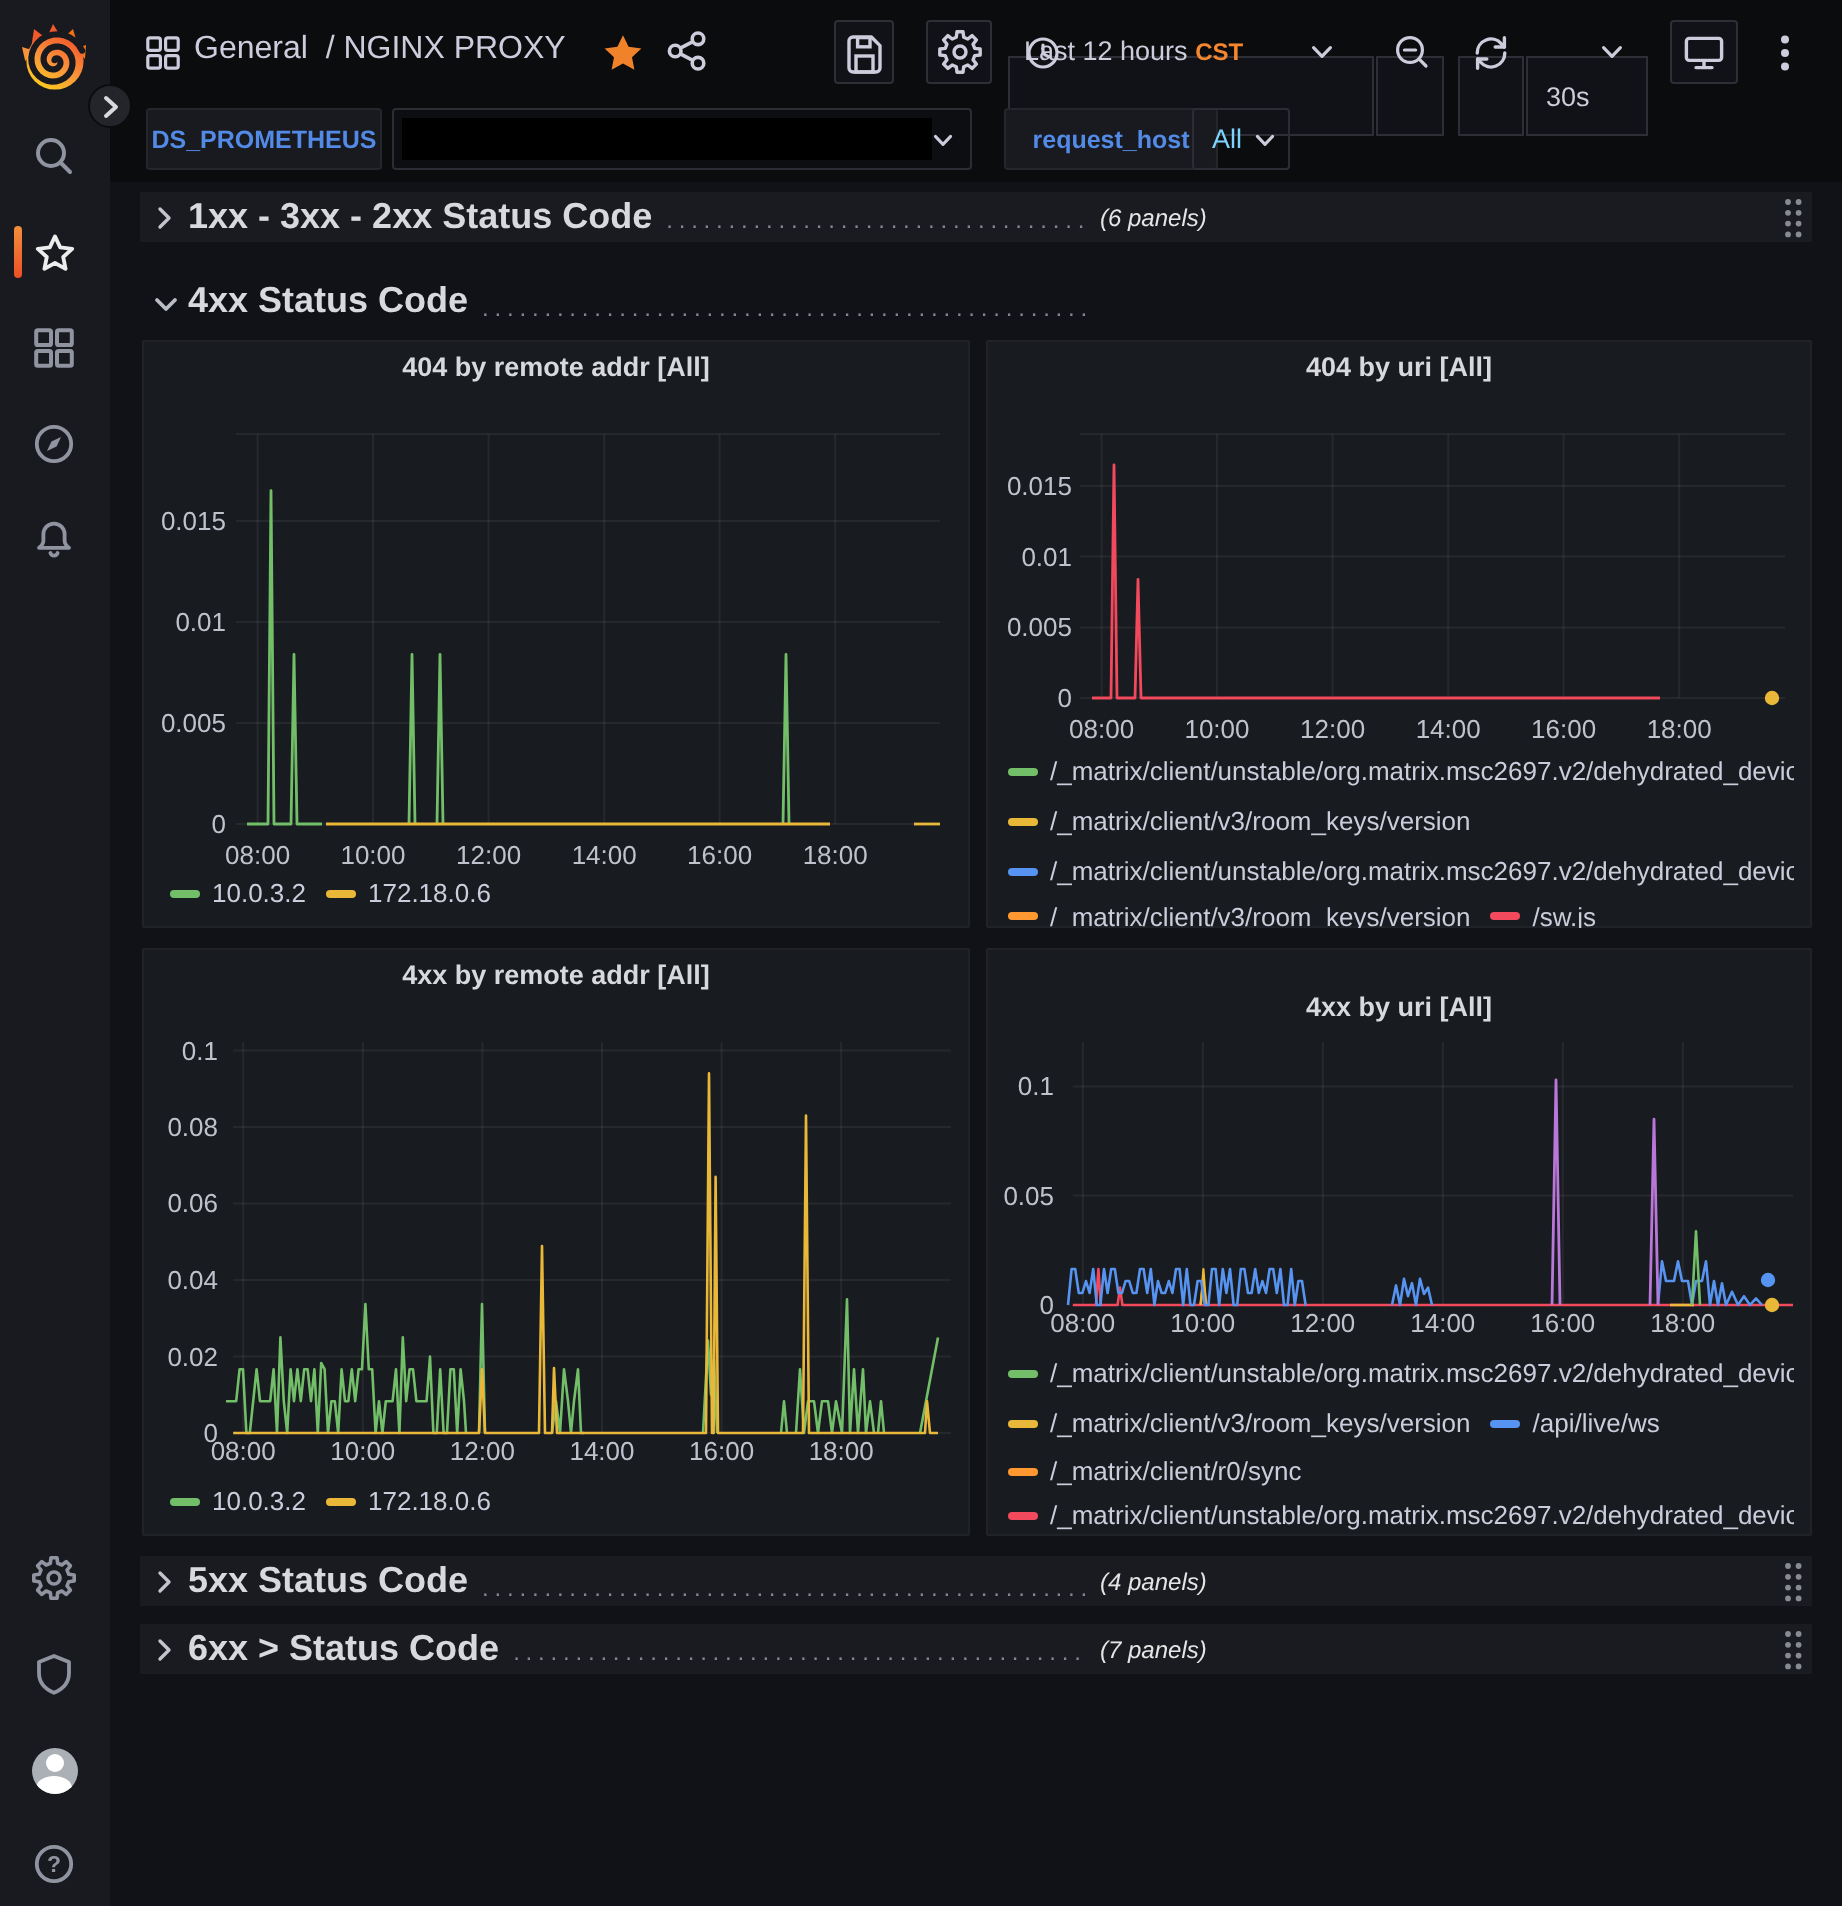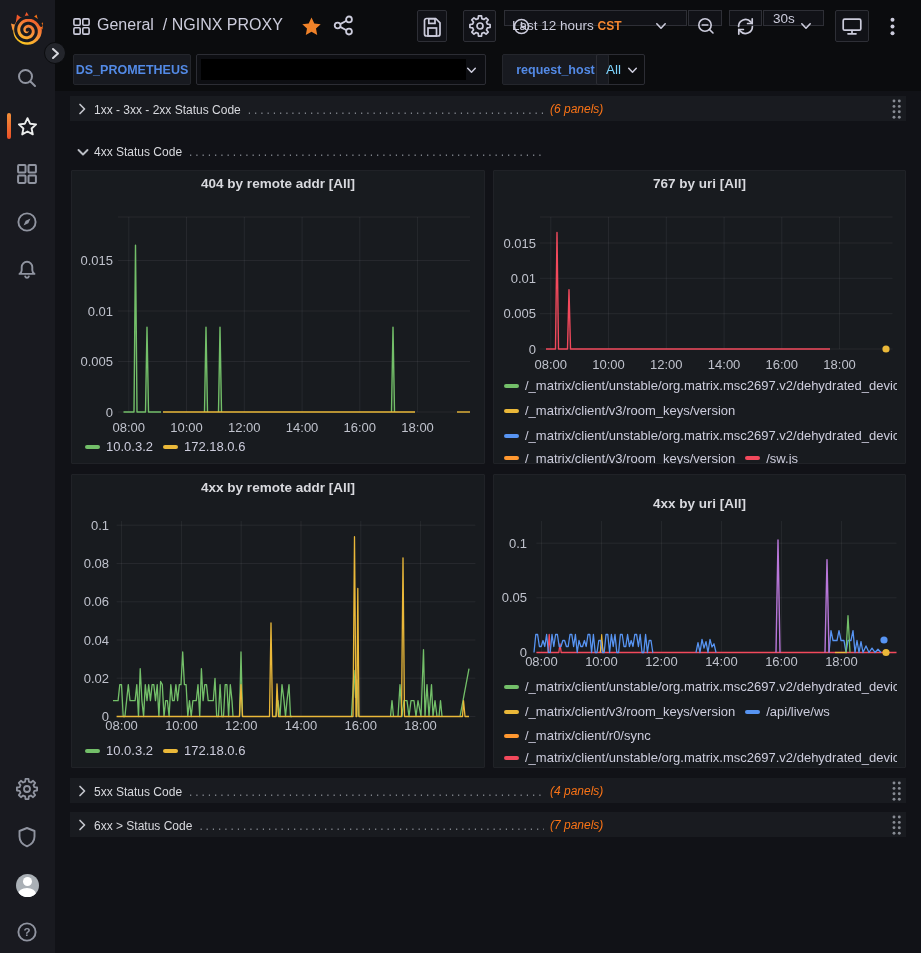--- a/index.html
+++ b/index.html
@@ -1,26 +1,26 @@
 <!DOCTYPE html>
 <html><head><meta charset="utf-8"><title>General / NGINX PROXY</title><style>
 *{margin:0;padding:0;box-sizing:border-box}
 html,body{width:921px;height:953px;overflow:hidden;background:#111217}
 body{font-family:"Liberation Sans",sans-serif;color:#ccccdc}
 .page{position:absolute;top:0;left:0;width:921px;height:953px;background:#111217}
 .abs{position:absolute}
 .sidebar{left:0;top:0;width:55px;height:953px;background:#191a20}
 .navbar{left:55px;top:0;width:866px;height:91px;background:#0b0c0e}
 .tbtn{position:absolute;top:10px;height:32px;background:#111217;border:1px solid #2e2f36;border-radius:2px;display:flex;align-items:center;justify-content:center;color:#ccccdc}
-.seg{position:absolute;top:10px;height:16px;background:#111217;border:1px solid #2e2f36;display:flex;align-items:center;color:#ccccdc;font-size:13.5px}
+.seg{position:absolute;top:28px;height:40px;background:#111217;border:1px solid #2e2f36;display:flex;align-items:center;color:#ccccdc;font-size:13.5px}
 .vlabel{position:absolute;top:54px;height:31px;background:#181a20;border:1px solid #24262c;border-radius:2px;display:flex;align-items:center;justify-content:center;color:#538ae6;font-weight:700;font-size:12.5px}
 .rowhead{position:absolute;left:70px;width:836px;height:25px;display:flex;align-items:center}
-.rtitle{font-size:12px;font-weight:400;color:#d8d9de;white-space:nowrap}
+.rtitle{font-size:18px;font-weight:700;color:#d8d9de;white-space:nowrap}
 .dots{flex:1 1 auto;overflow:hidden;white-space:nowrap;color:#82868e;font-size:12px;letter-spacing:2.9px;margin-left:7px;margin-top:2px}
-.pcount{position:absolute;font-size:12px;font-style:italic;color:#f97316;white-space:nowrap}
+.pcount{position:absolute;font-size:12px;font-style:italic;color:#e5e5e5;white-space:nowrap}
 .panel{position:absolute;background:#181b1f;border:1px solid #202227;border-radius:1px}
 .ptitle{position:absolute;left:0;right:0;top:7px;text-align:center;font-size:13.5px;font-weight:700;color:#d8d9de}
 .leg{position:absolute;display:flex;align-items:center;font-size:12.5px;color:#ccccdc;white-space:nowrap;overflow:hidden}
 .sw{display:inline-block;width:15px;height:4px;border-radius:2px;margin-right:6px;flex:0 0 auto}
 .legtx{margin-right:10px}
 </style></head><body>
 <div class="page">
     <div class="abs sidebar"></div>
     <svg class="abs" style="left:9px;top:11px;" width="37" height="37" viewBox="0 0 37 37" fill="none">
 <defs>
@@ -263,21 +263,21 @@
       <path d="M92.0,242.0 L344.0,242.0" stroke="#eab839" stroke-width="1.4" fill="none" stroke-linejoin="round"></path>
       <path d="M386.0,242.0 L399.0,242.0" stroke="#eab839" stroke-width="1.4" fill="none" stroke-linejoin="round"></path>
     </svg>
     <div class="leg" style="left:85px;top:438px;width:393px;height:17px;font-size:13px">
       <span class="sw" style="background:#73bf69"></span>
       <span class="legtx">10.0.3.2</span>
       <span class="sw" style="background:#eab839"></span>
       <span class="legtx">172.18.0.6</span>
     </div>
     <div class="panel" style="left:493px;top:170px;width:413px;height:294px"></div>
-    <div class="ptitle abs" style="left:493px;top:176px;width:413px">767 by uri [All]</div>
+    <div class="ptitle abs" style="left:493px;top:176px;width:413px">404 by uri [All]</div>
     <svg class="abs" style="left:493px;top:170px;" width="413" height="294" viewBox="0 0 413 294" fill="none">
       <path d="M57.8,47.0 V179.0" stroke="rgba(204,204,220,0.08)" stroke-width="1"></path>
       <path d="M115.5,47.0 V179.0" stroke="rgba(204,204,220,0.08)" stroke-width="1"></path>
       <path d="M173.3,47.0 V179.0" stroke="rgba(204,204,220,0.08)" stroke-width="1"></path>
       <path d="M231.1,47.0 V179.0" stroke="rgba(204,204,220,0.08)" stroke-width="1"></path>
       <path d="M288.8,47.0 V179.0" stroke="rgba(204,204,220,0.08)" stroke-width="1"></path>
       <path d="M346.6,47.0 V179.0" stroke="rgba(204,204,220,0.08)" stroke-width="1"></path>
       <path d="M47.0,179.0 H399.5" stroke="rgba(204,204,220,0.08)" stroke-width="1"></path>
       <path d="M47.0,143.7 H399.5" stroke="rgba(204,204,220,0.08)" stroke-width="1"></path>
       <path d="M47.0,108.3 H399.5" stroke="rgba(204,204,220,0.08)" stroke-width="1"></path>

